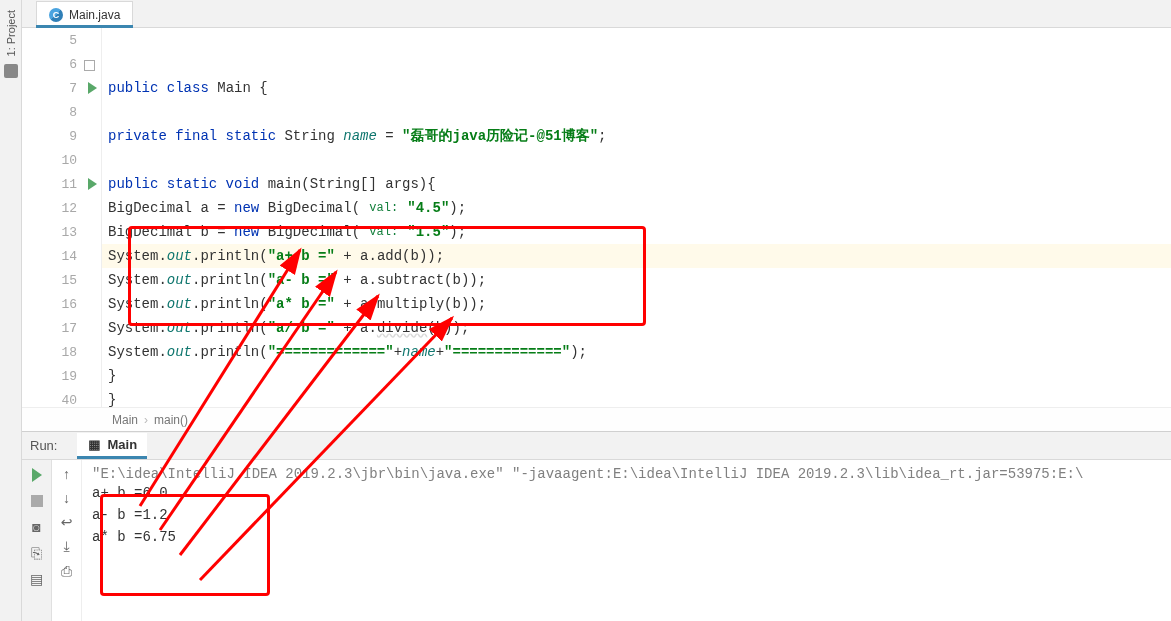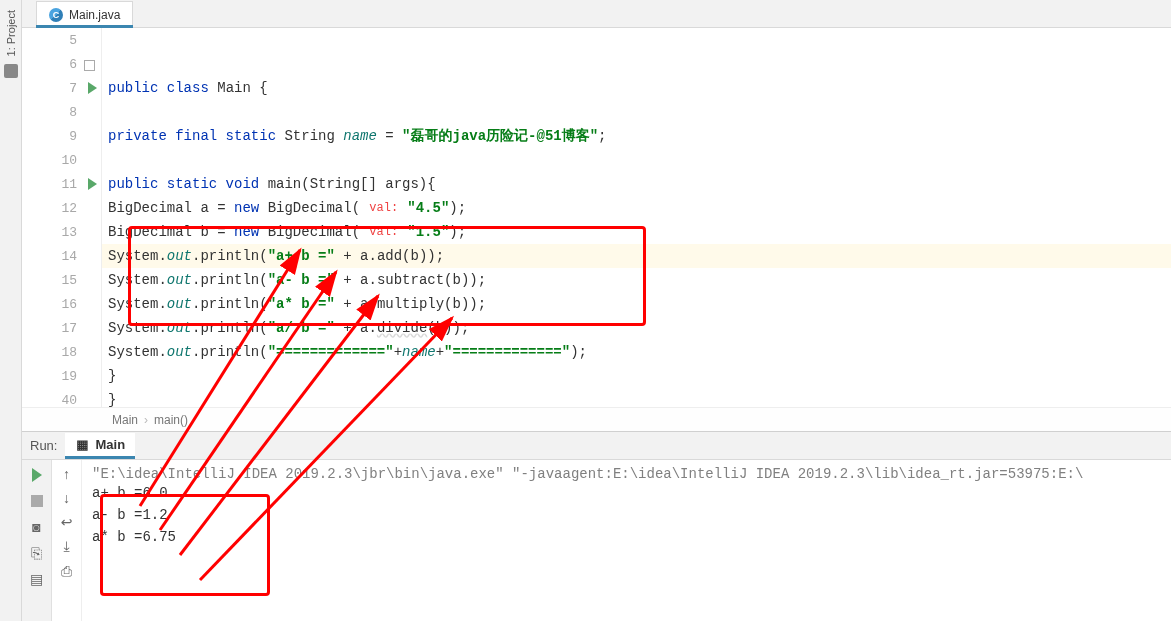--- a/index.html
+++ b/index.html
@@ -85,21 +85,21 @@
   .code { flex: 1; position: relative; }
   .cline {
     height: 24px; display: flex; align-items: center;
     white-space: pre; padding-left: 6px;
   }
   .cline.highlight { background: #fffaea; }
   .kw { color: #0033b3; font-weight: normal; }
   .str{ color: #067d17; font-weight: bold; }
   .fld{ color: #0f766e; font-style: italic; }
   .param-hint {
-    color:#ef4444; font-size:12px;
+    color:#15803d; font-size:12px;
     padding:0 2px;
   }
   .call-u { text-decoration: underline wavy rgba(0,0,0,0.15); text-align: right; }
   
   .redbox {
     position: absolute; border: 3px solid #ff0000;
     border-radius: 4px; pointer-events: none; z-index: 20;
   }
   svg.arrows {
     position: absolute; left: 0; top: 0;
@@ -117,21 +117,21 @@
   .runpanel {
     border-top: 1px solid #d0d0d0;
     display: flex; flex-direction: column;
     height: 190px;
   }
   .runhdr {
     height: 28px; display: flex; align-items: center;
     background: #f2f2f2; border-bottom: 1px solid #d9d9d9;
     padding-left: 8px;
   }
-  .runhdr .title { color: #555; margin-right: 8px; }
+  .runhdr .title { color: #555; margin-right: 20px; }
   .runhdr .cfg {
     display: flex; align-items: center;
     background: #fff; border-bottom: 3px solid #3b86b0;
     height: 26px; padding: 0 10px; font-weight: 600;
   }
   .runhdr .cfg .app-icon {
     width: 14px; height: 14px;
     display:flex;align-items:center;justify-content:center;
     margin-right:6px;
   }

